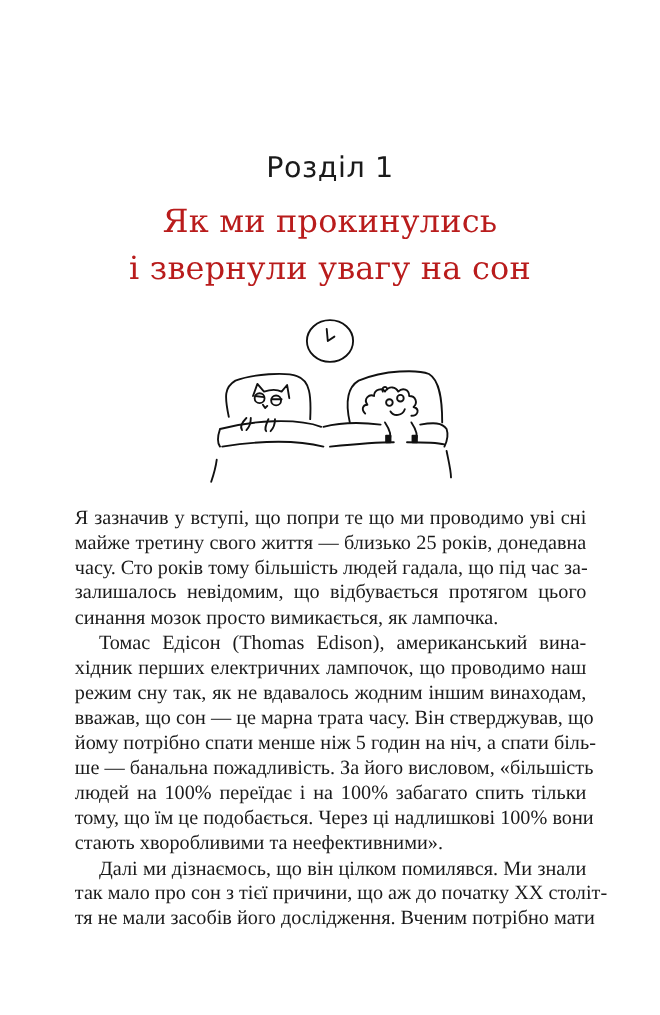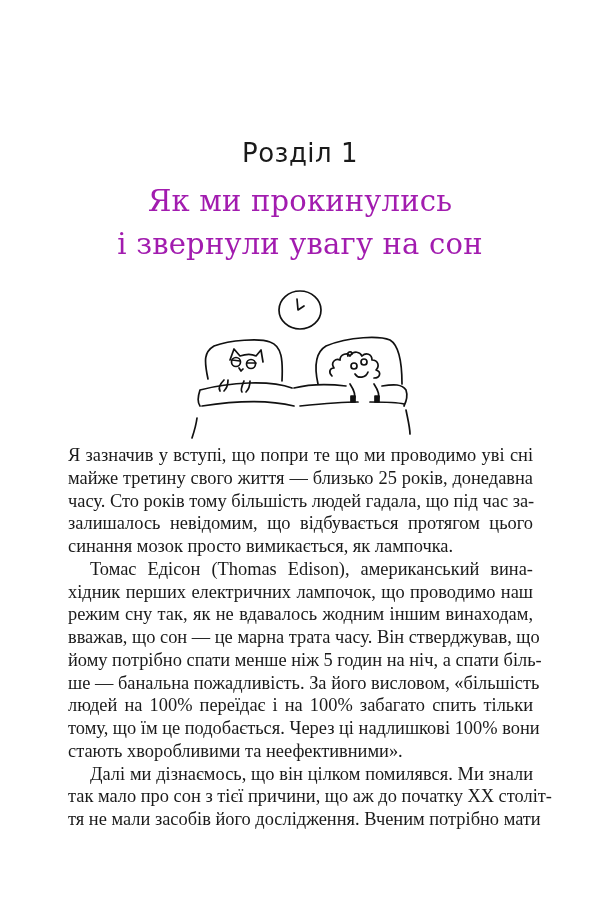--- a/index.html
+++ b/index.html
@@ -9,26 +9,26 @@
   }
   .page { position: absolute; left: 0; top: 0; width: 516px; height: 923px; }
   .chapter-label {
     position: absolute; left: 0; width: 600px; top: 138px;
     text-align: center; font-family: "DejaVu Sans", sans-serif;
     font-size: 26px; letter-spacing: 0.5px; color: #1a1a1a;
   }
   .chapter-title {
     position: absolute; left: 0; width: 600px; top: 180px;
     text-align: center; font-family: "DejaVu Serif", serif;
-    font-size: 29px; line-height: 43px; color: #a21caf; letter-spacing: 0.2px;
+    font-size: 29px; line-height: 43px; color: #b91c1c; letter-spacing: 0.2px;
   }
   .chapter-title span { display: block; }
   .illustration { position: absolute; left: 170px; top: 280px; width: 270px; height: 170px; }
   .body-text {
-    position: absolute; left: 68px; top: 444px; width: 465px;
+    position: absolute; left: 68px; top: 459px; width: 465px;
     font-family: "Liberation Serif", serif; font-size: 18.4px; line-height: 22.75px;
     color: #1a1a1a;
   }
   .body-text .line { display: block; text-align: justify; text-align-last: justify; white-space: nowrap; }
   .body-text .line.indent { padding-left: 22px; }
   .body-text .line.end { text-align-last: left; }
 </style>
 </head>
 <body>
 

